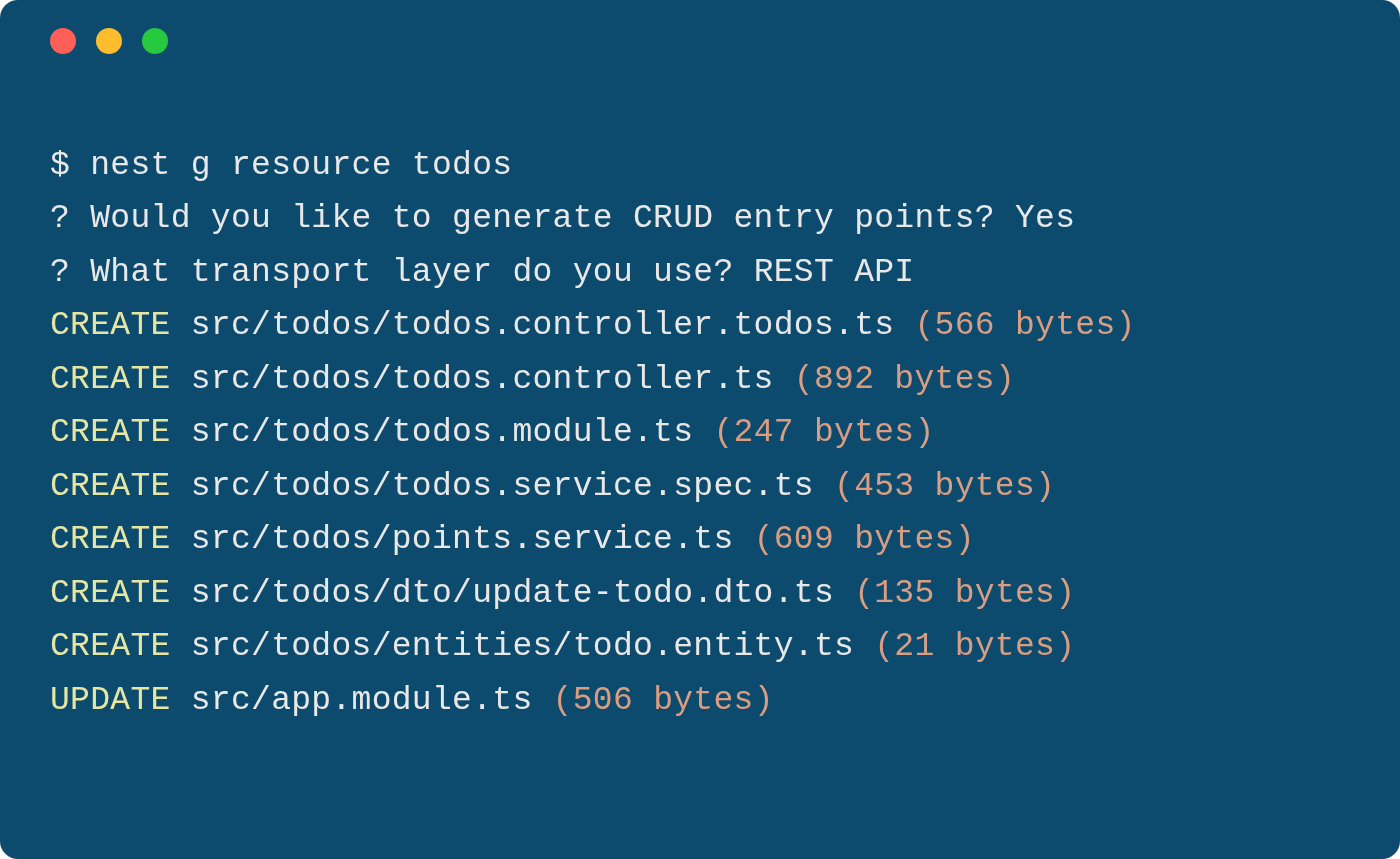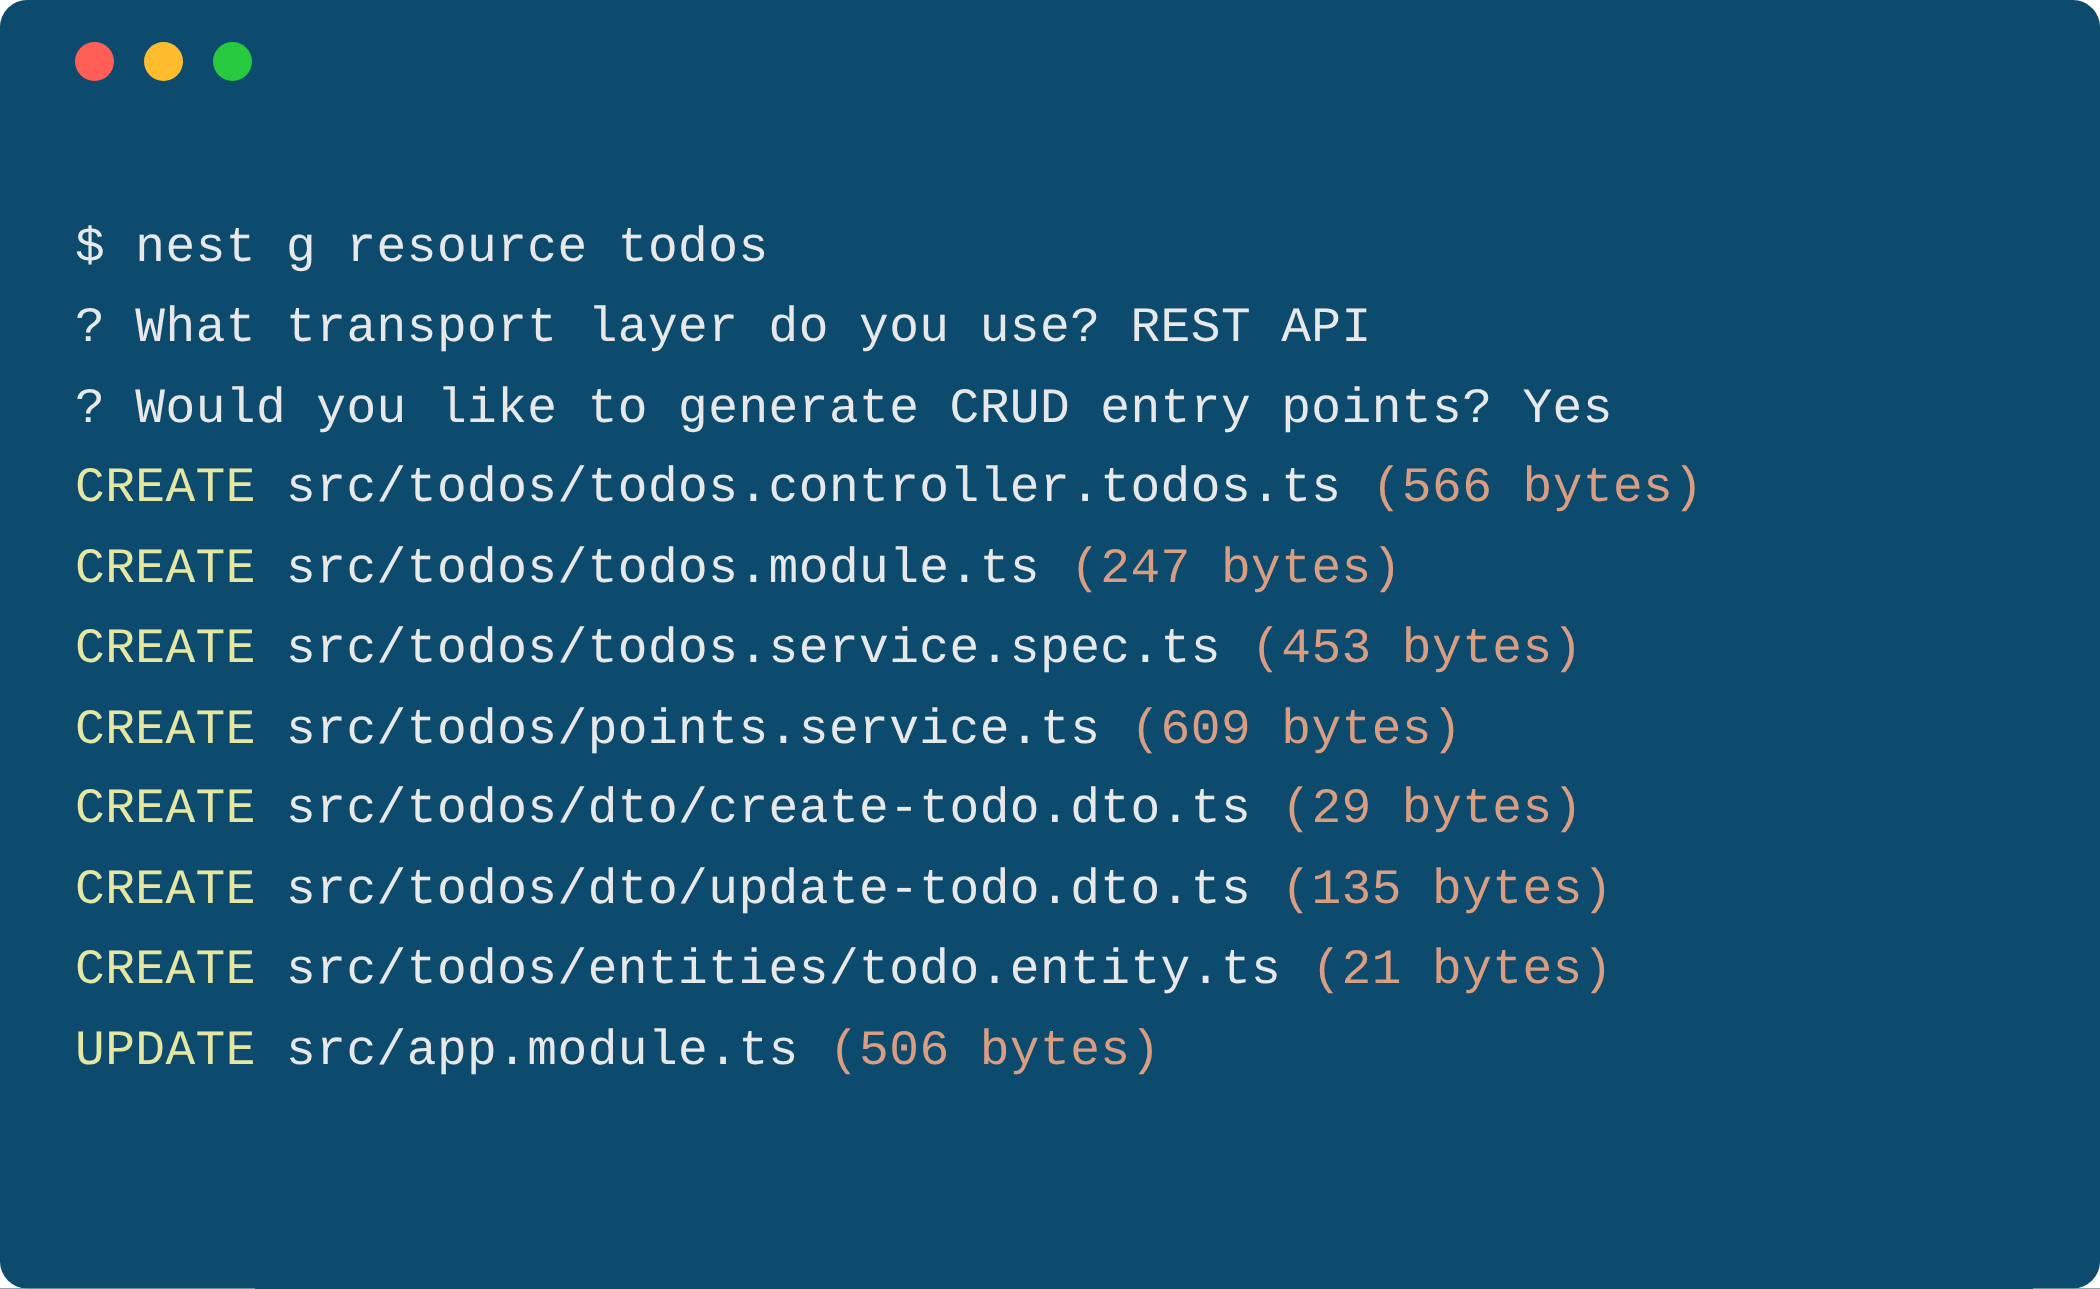--- a/index.html
+++ b/index.html
@@ -77,24 +77,24 @@
 <body>
 
 <div class="terminal-window">
   <div class="titlebar">
     <div class="traffic-light traffic-red"></div>
     <div class="traffic-light traffic-yellow"></div>
     <div class="traffic-light traffic-green"></div>
   </div>
   <div class="terminal-content">
     <div class="prompt-line"><span>$ </span><span>nest g resource todos</span></div>
+    <div class="question-line"><span>? </span><span>Would you like to generate CRUD entry points? </span><span>Yes</span></div>
     <div class="question-line"><span>? </span><span>What transport layer do you use? </span><span>REST API</span></div>
-    <div class="question-line"><span>? </span><span>Would you like to generate CRUD entry points? </span><span>Yes</span></div>
     <div class="output-line"><span class="action">CREATE</span> <span class="path">src/todos/todos.controller.todos.ts</span> <span class="size">(566 bytes)</span></div>
+    <div class="output-line"><span class="action">CREATE</span> <span class="path">src/todos/todos.controller.ts</span> <span class="size">(892 bytes)</span></div>
     <div class="output-line"><span class="action">CREATE</span> <span class="path">src/todos/todos.module.ts</span> <span class="size">(247 bytes)</span></div>
     <div class="output-line"><span class="action">CREATE</span> <span class="path">src/todos/todos.service.spec.ts</span> <span class="size">(453 bytes)</span></div>
     <div class="output-line"><span class="action">CREATE</span> <span class="path">src/todos/points.service.ts</span> <span class="size">(609 bytes)</span></div>
-    <div class="output-line"><span class="action">CREATE</span> <span class="path">src/todos/dto/create-todo.dto.ts</span> <span class="size">(29 bytes)</span></div>
     <div class="output-line"><span class="action">CREATE</span> <span class="path">src/todos/dto/update-todo.dto.ts</span> <span class="size">(135 bytes)</span></div>
     <div class="output-line"><span class="action">CREATE</span> <span class="path">src/todos/entities/todo.entity.ts</span> <span class="size">(21 bytes)</span></div>
     <div class="output-line"><span class="action">UPDATE</span> <span class="path">src/app.module.ts</span> <span class="size">(506 bytes)</span></div>
   </div>
 </div>
 
 </body></html>

